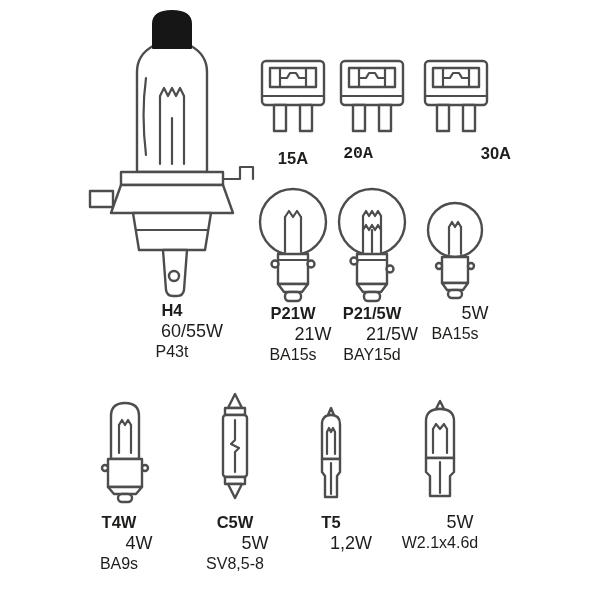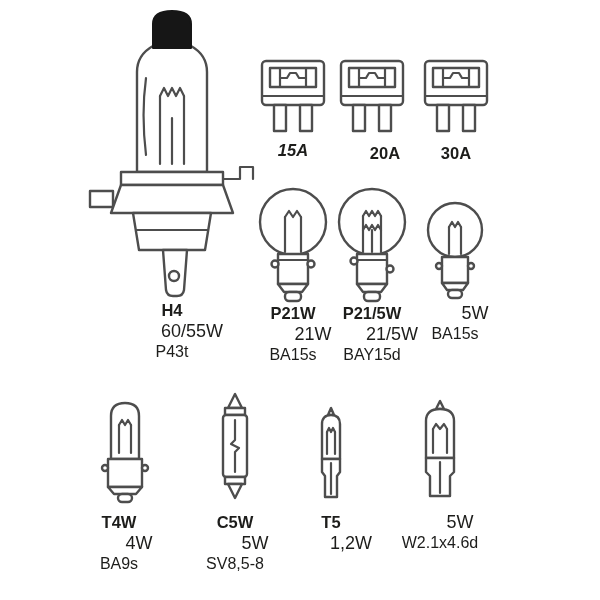--- a/index.html
+++ b/index.html
@@ -68,27 +68,27 @@
     <svg width="72" height="84" viewBox="0 0 72 84">
       <rect class="s" x="5" y="3" width="62" height="44" rx="4"></rect>
       <rect class="s" x="13" y="10" width="46" height="19"></rect>
       <path class="sn" d="M23,10 L23,29 M49,10 L49,29"></path>
       <path class="sn" d="M23,20 L30,20 L33,15 L39,15 L42,20 L49,20"></path>
       <path class="sn" d="M5,38 L67,38"></path>
       <path class="s" d="M17,47 L17,73 L29,73 L29,47 Z"></path>
       <path class="s" d="M43,47 L43,73 L55,73 L55,47 Z"></path>
     </svg>
   </div>
-  <div class="lbl" style="left:238px;top:140px;width:110px;font-style:italic;">
+  <div class="lbl" style="left:238px;top:148px;width:110px;">
     <div class="name">15A</div>
   </div>
-  <div class="lbl" style="left:330px;top:143px;width:110px;">
+  <div class="lbl" style="left:303px;top:143px;width:110px;font-family:Liberation Mono, monospace;">
     <div class="name">20A</div>
   </div>
-  <div class="lbl" style="left:401px;top:143px;width:110px;">
+  <div class="lbl" style="left:401px;top:143px;width:110px;text-align:right;">
     <div class="name">30A</div>
   </div>
 
   <div class="item" style="left:251px;top:182px;">
     <svg width="84" height="128" viewBox="0 0 84 128">
       <circle class="s" cx="42" cy="40" r="33"></circle>
       <path class="sn" d="M34,70 L34,35 M50,70 L50,35"></path>
       <path class="sn" d="M34,35 L38,29 L42,35 L46,29 L50,35"></path>
       <rect class="s" x="27" y="72" width="30" height="30"></rect>
       <path class="sn" d="M27,78 L57,78"></path>

